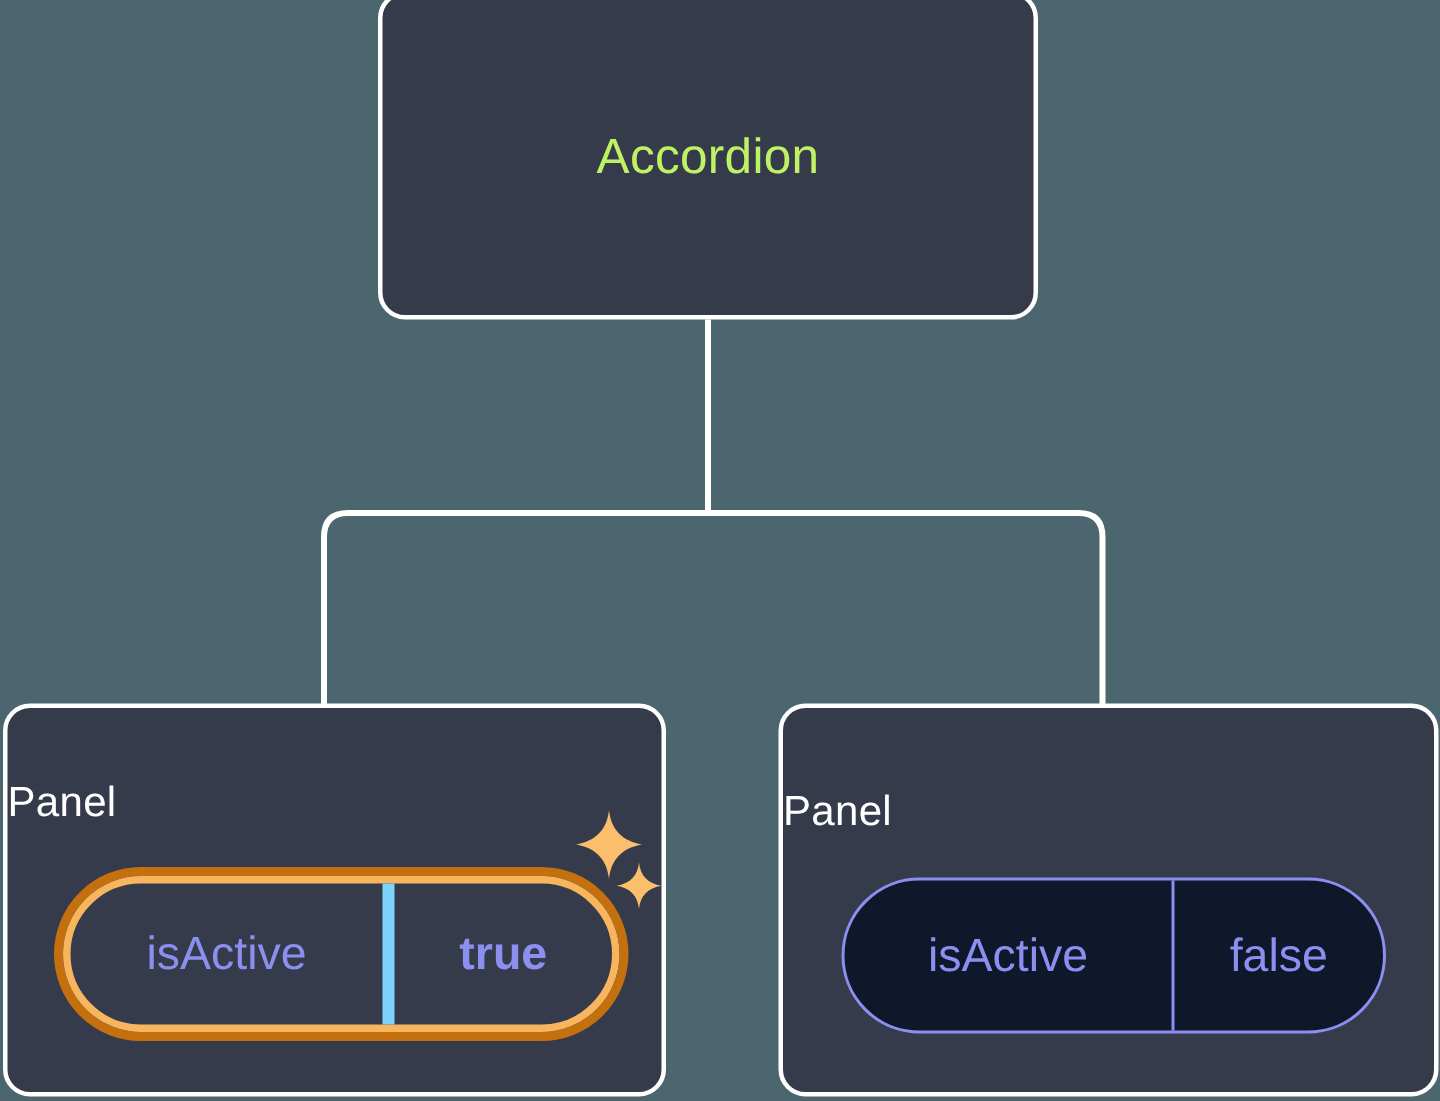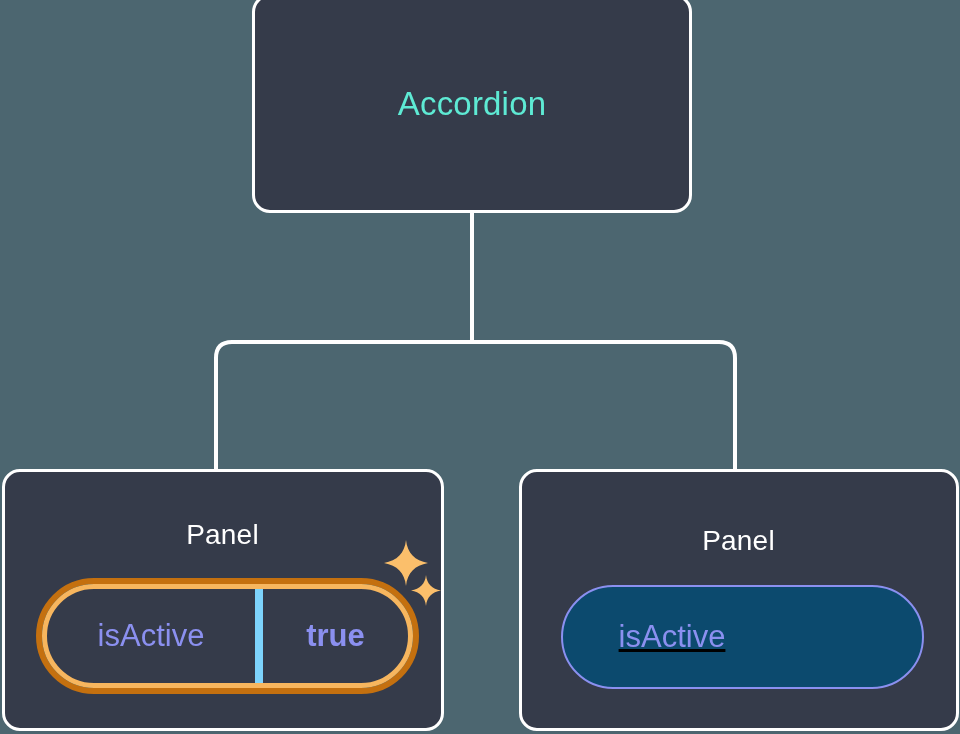--- a/index.html
+++ b/index.html
@@ -38,21 +38,21 @@
     top: -6px;
     width: 440px;
     height: 219px;
   }
   .node-title-root {
     position: absolute;
     left: 0;
     right: 0;
     top: 88px;
     text-align: center;
-    color: #5eead4;
+    color: #bef264;
     font-size: 33px;
     font-weight: 400;
     letter-spacing: 0.2px;
   }
 
   .node-panel-left {
     left: 2px;
     top: 469px;
     width: 442px;
     height: 262px;
@@ -61,38 +61,36 @@
     left: 519px;
     top: 469px;
     width: 440px;
     height: 262px;
   }
 
   .node-title-panel {
     position: absolute;
     left: 0;
     right: 16px;
-    text-align: center;
+    text-align: left;
     color: #ffffff;
     font-size: 28px;
     font-weight: 400;
     letter-spacing: 0.2px;
-    margin-left: 15px;
   }
   .node-panel-left .node-title-panel  { top: 47px; }
   .node-panel-right .node-title-panel { top: 53px; }
 
   
   .pill {
     position: absolute;
     box-sizing: border-box;
     display: flex;
     align-items: stretch;
-    background: #0c4a6e;
-    text-decoration: underline;
+    background: #0f172a;
   }
 
   .pill-cell {
     display: flex;
     align-items: center;
     justify-content: center;
     box-sizing: border-box;
     white-space: nowrap;
   }
 
@@ -191,16 +189,17 @@
   </svg>
   <svg class="sparkle sparkle-small" viewBox="0 0 30 31" fill="none">
     <path d="M15 0 C15.9 8.9 21 14 30 15.5 C21 17 15.9 22.1 15 31 C14.1 22.1 9 17 0 15.5 C9 14 14.1 8.9 15 0 Z" fill="#fbbf6b"></path>
   </svg>
 
   <div class="node node-panel-right">
     <div class="node-title-panel">Panel</div>
 
     <div class="pill pill-normal">
       <div class="pill-cell pill-key">isActive</div>
+      <div class="pill-cell pill-value">false</div>
     </div>
   </div>
 
 </div>
 
 </body></html>

